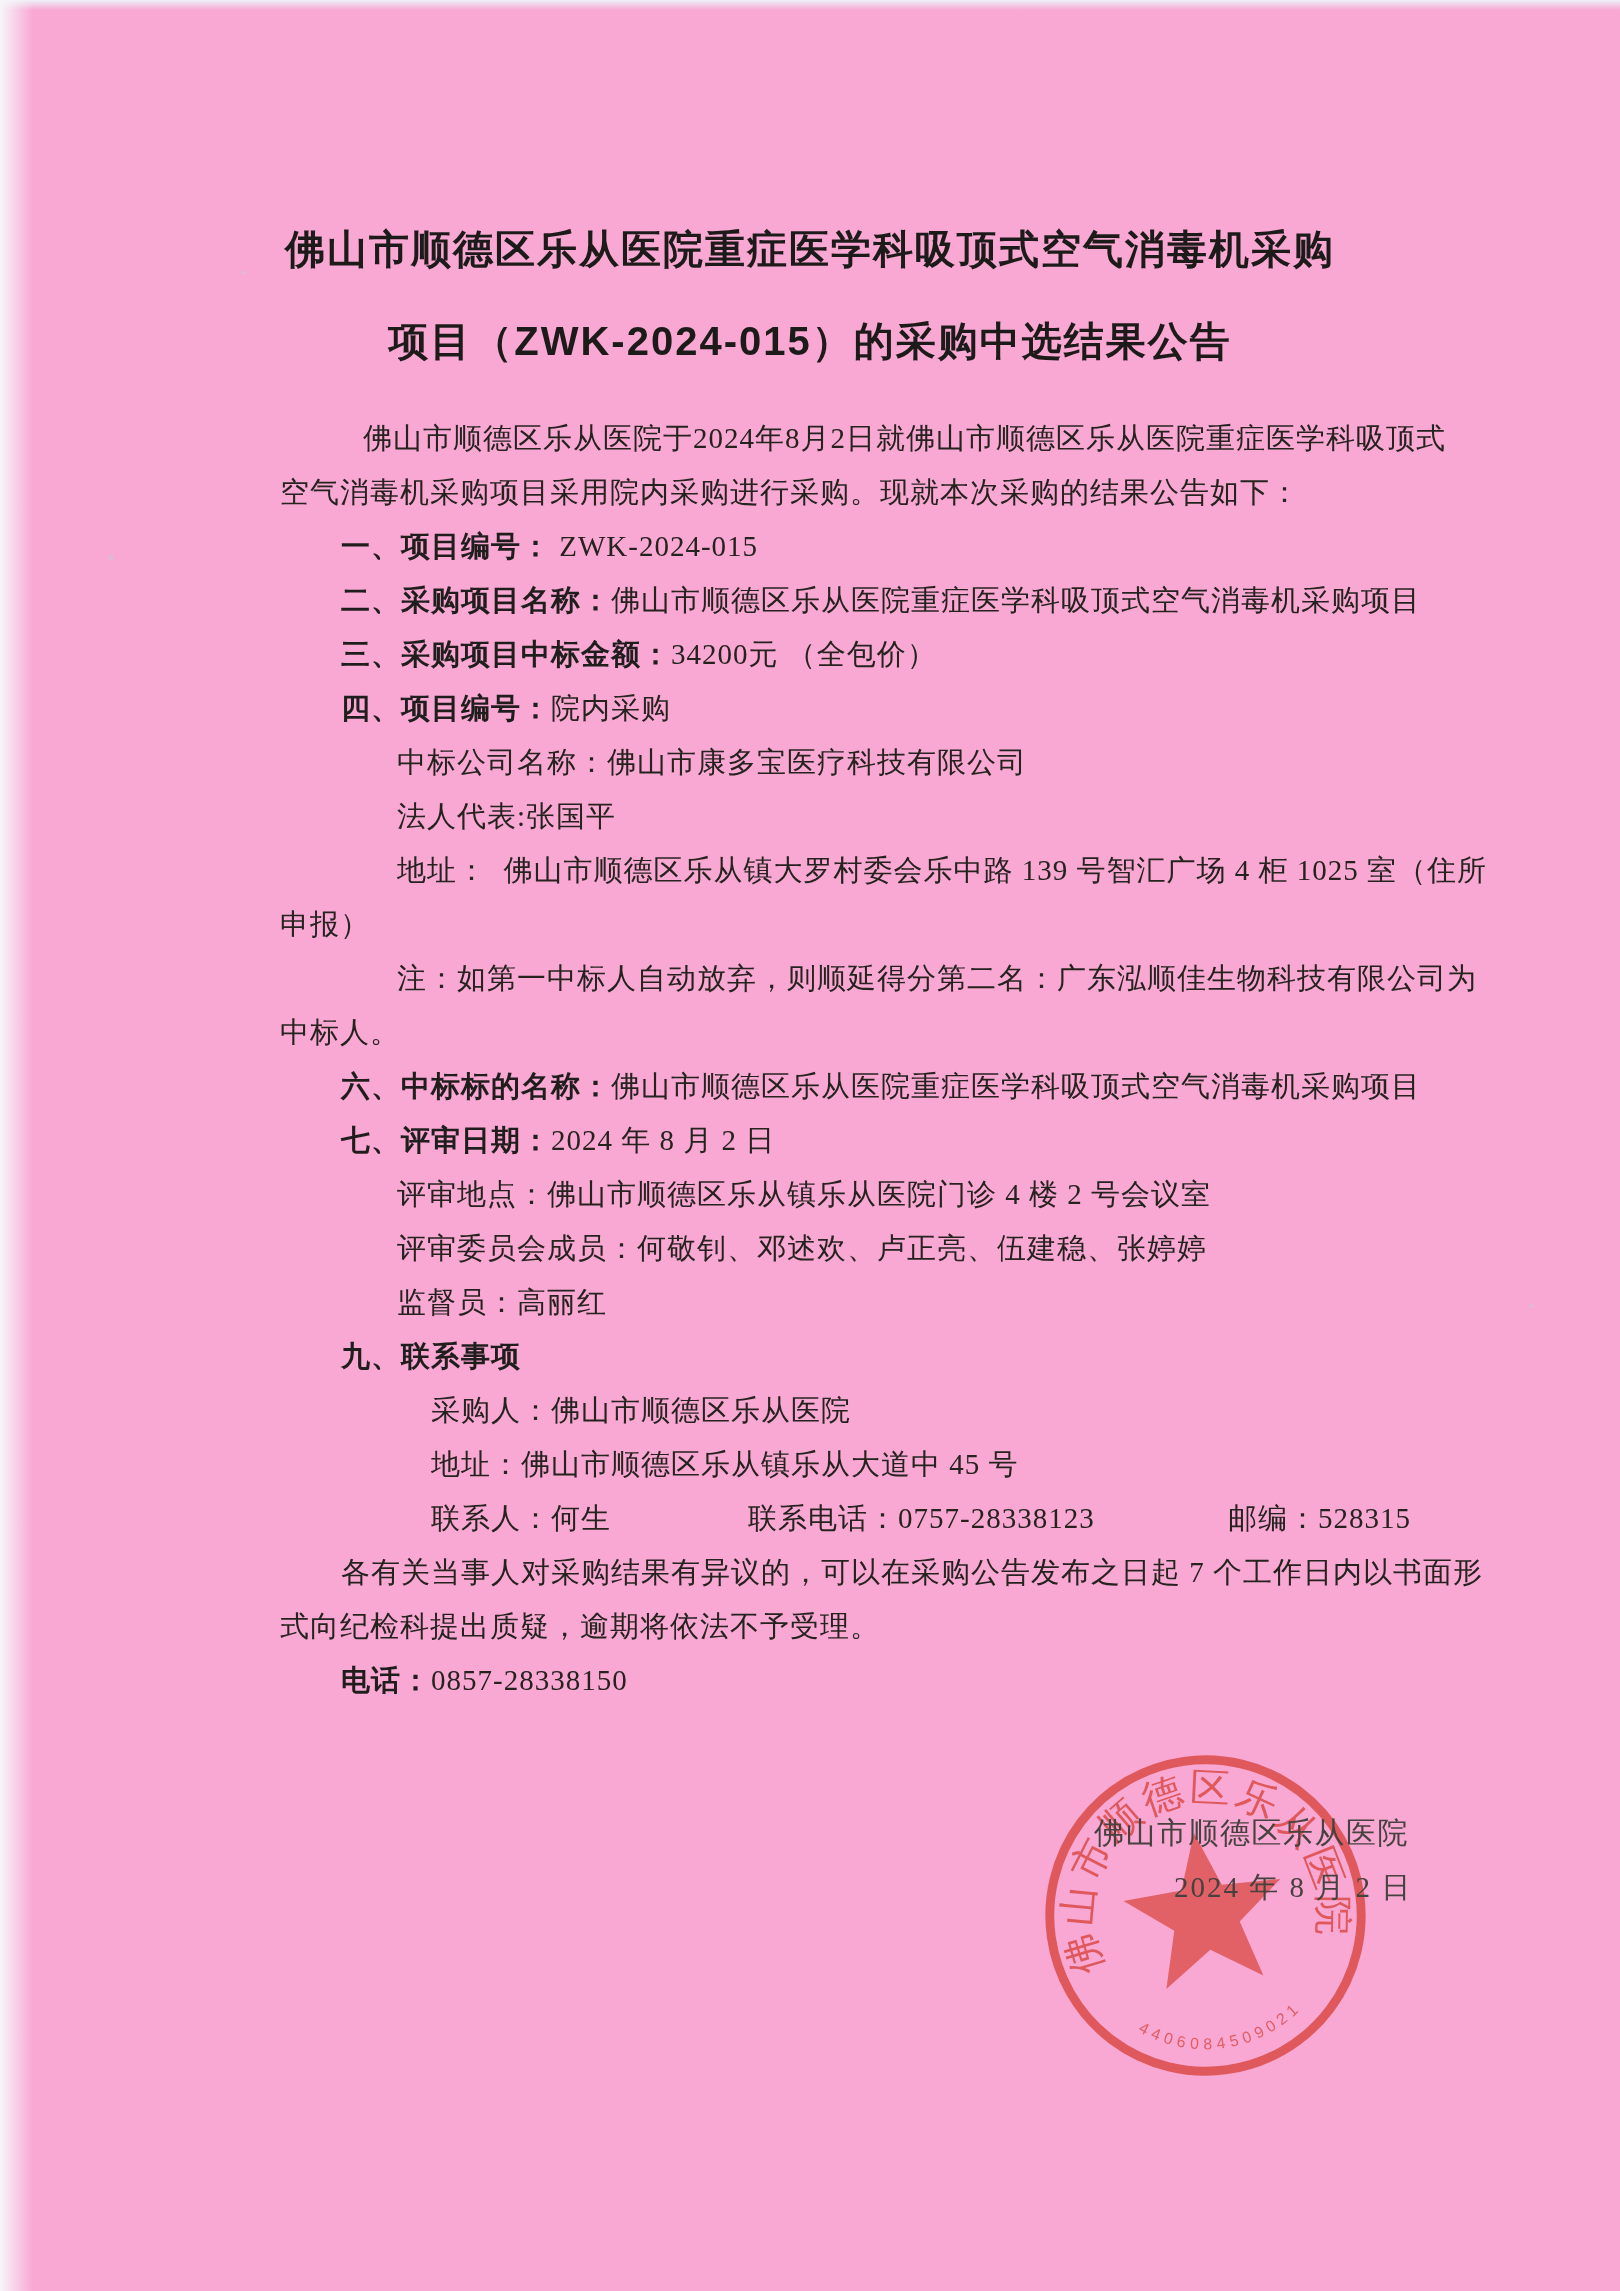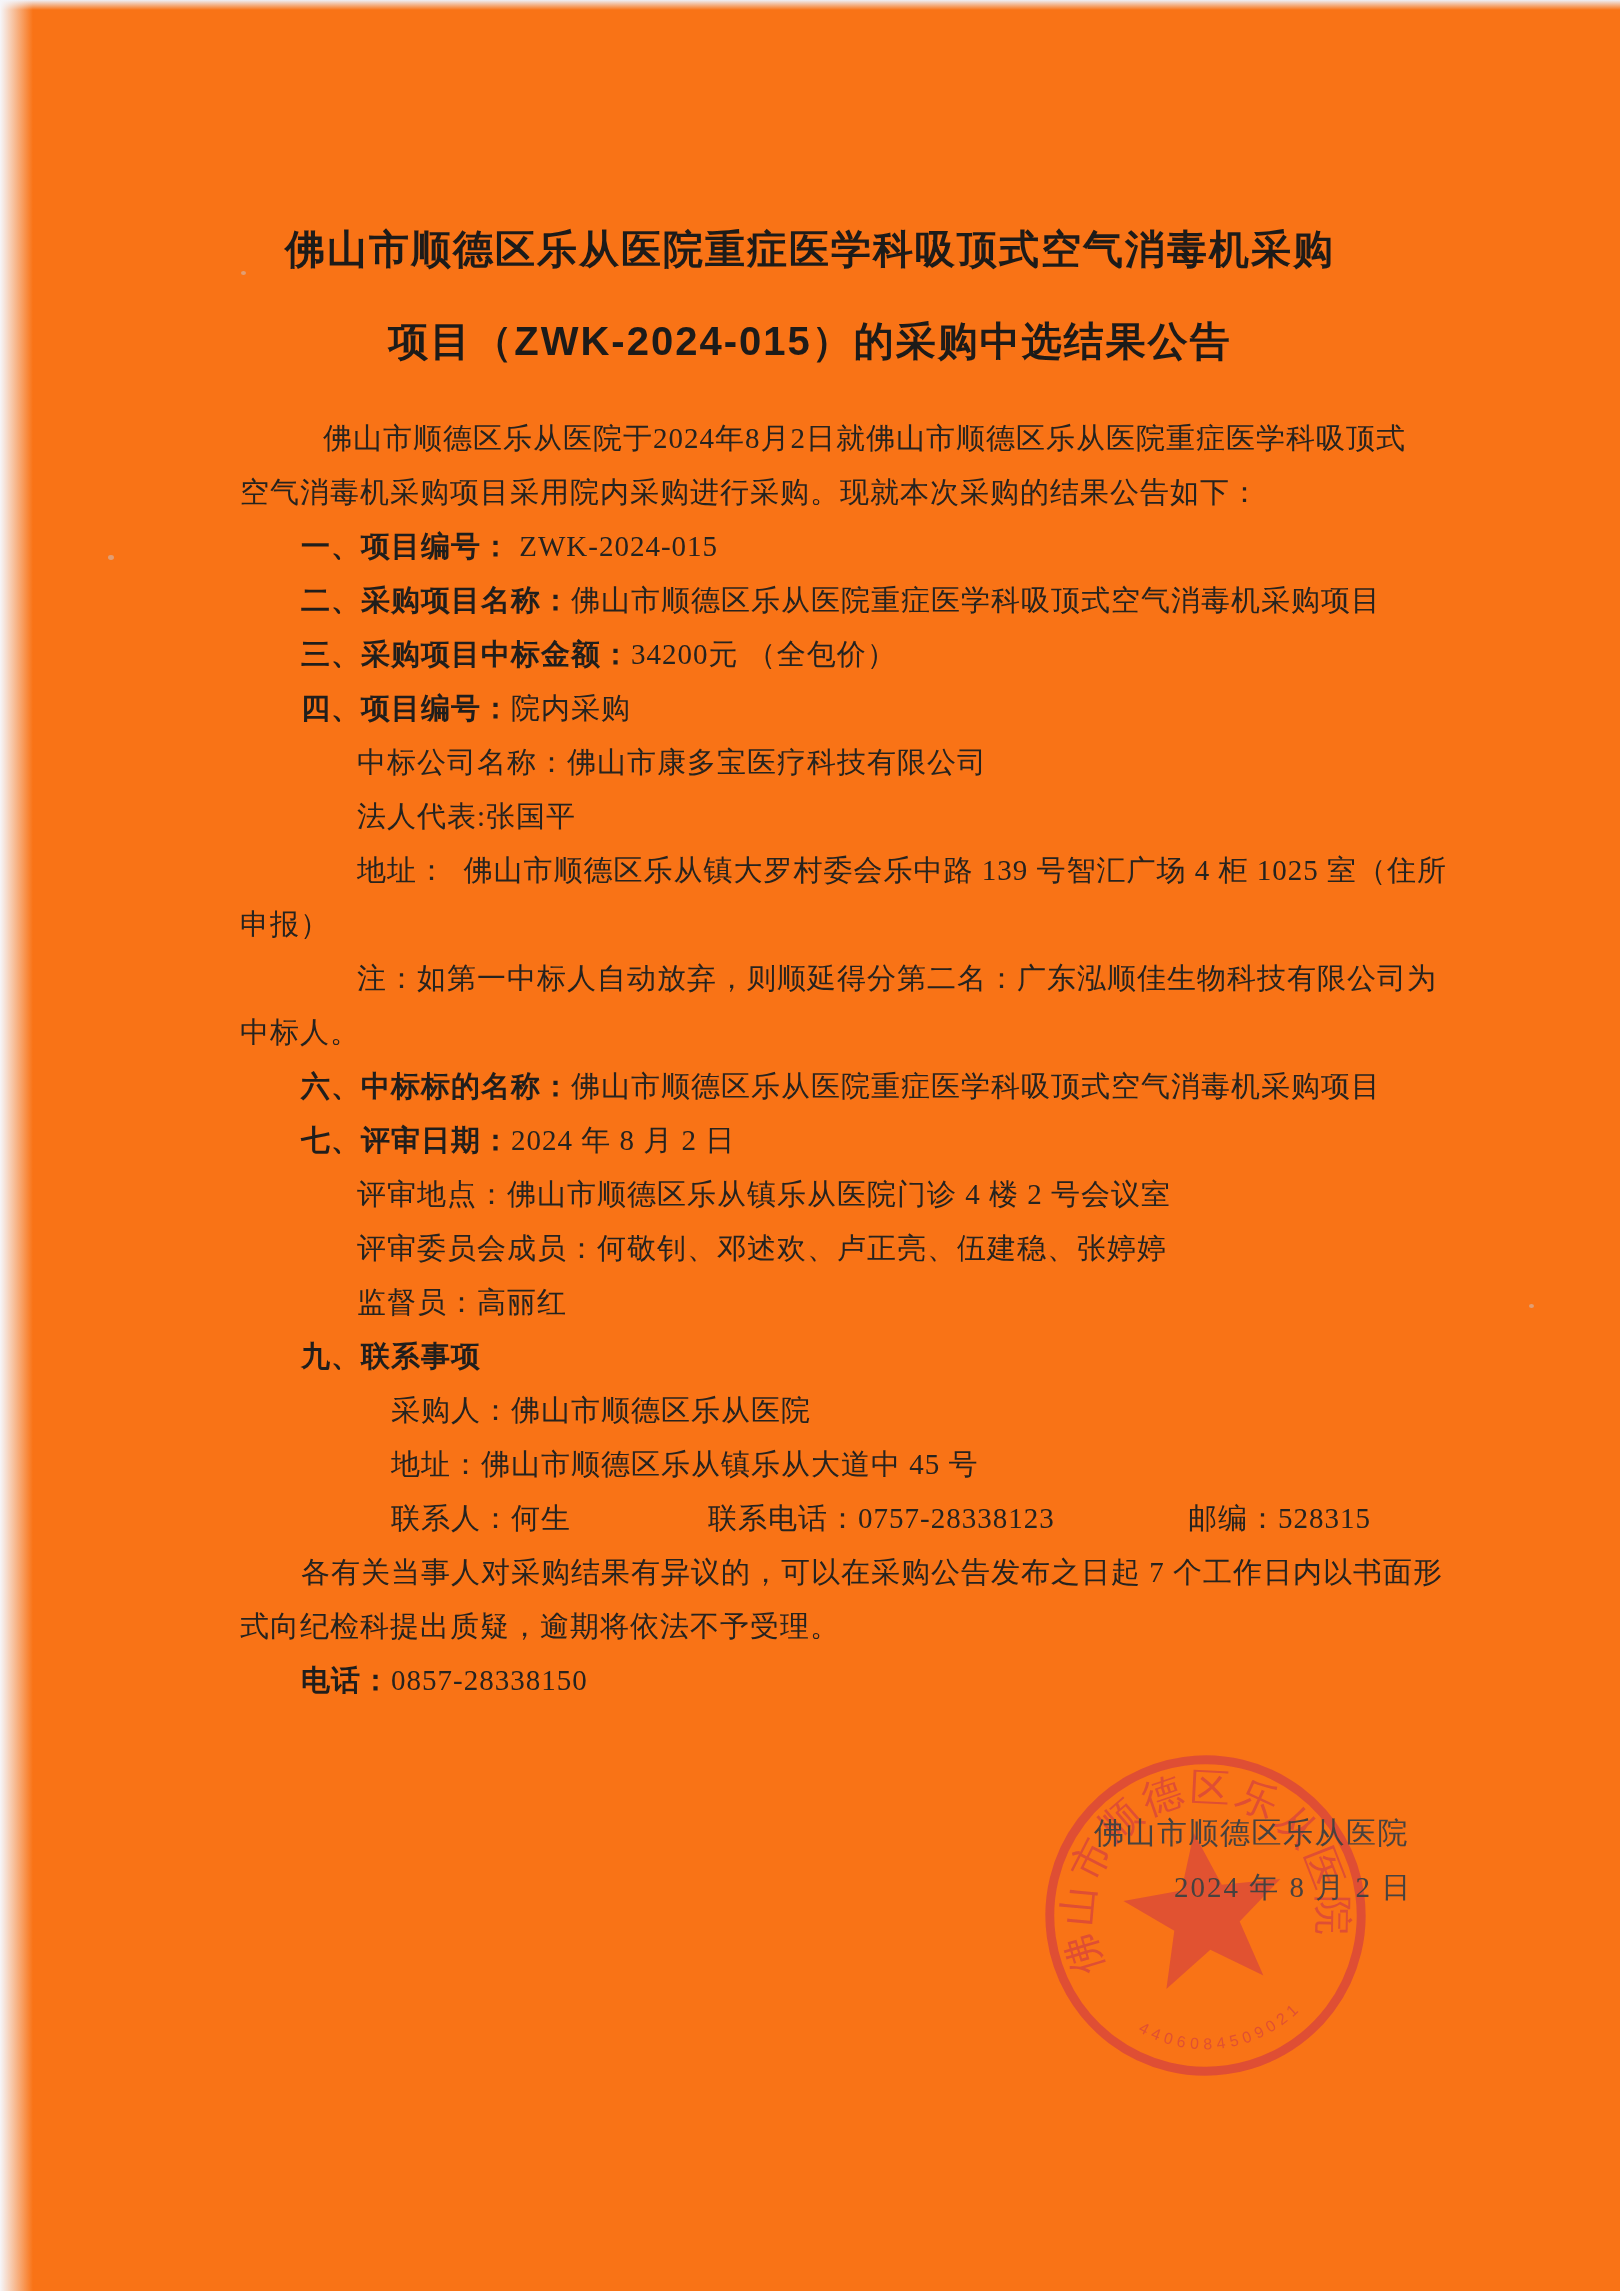--- a/index.html
+++ b/index.html
@@ -1,20 +1,20 @@
 <!DOCTYPE html>
 <html><head>
 <meta charset="utf-8">
 <style>
   html,body{margin:0;padding:0;background:#e8e8e8;}
   .page{
     position:relative;
     width:1620px;height:2292px;
     margin:0 auto;
-    background:#f97316;
+    background:#f9a8d4;
     overflow:hidden;
     font-family:"Liberation Serif","DejaVu Serif",serif;
     color:#26231f;
   }
   .scan-topbar{
     position:absolute;left:0;top:0;width:100%;height:9.8px;
     background:linear-gradient(180deg,#eef0f7 0%, rgba(253,253,254,0) 100%);
   }
   .scan-leftedge{
     position:absolute;left:0;top:0;width:33px;height:100%;
@@ -39,20 +39,21 @@
     position:absolute;
     left:240px;top:411px;
     width:1157px;
     font-size:29px;
     letter-spacing:1px;
   }
   .line{
     position:relative;
     height:54px;line-height:54px;
     white-space:nowrap;
+    margin-left:40px;
   }
   .line span{white-space:pre;}
   .lbl{
     font-family:"Liberation Sans","DejaVu Sans",sans-serif;
     font-weight:700;
     color:#201e1c;
   }
   .ind-p{padding-left:83px;}
   .ind-0{padding-left:0;}
   .ind-2{padding-left:61px;}

